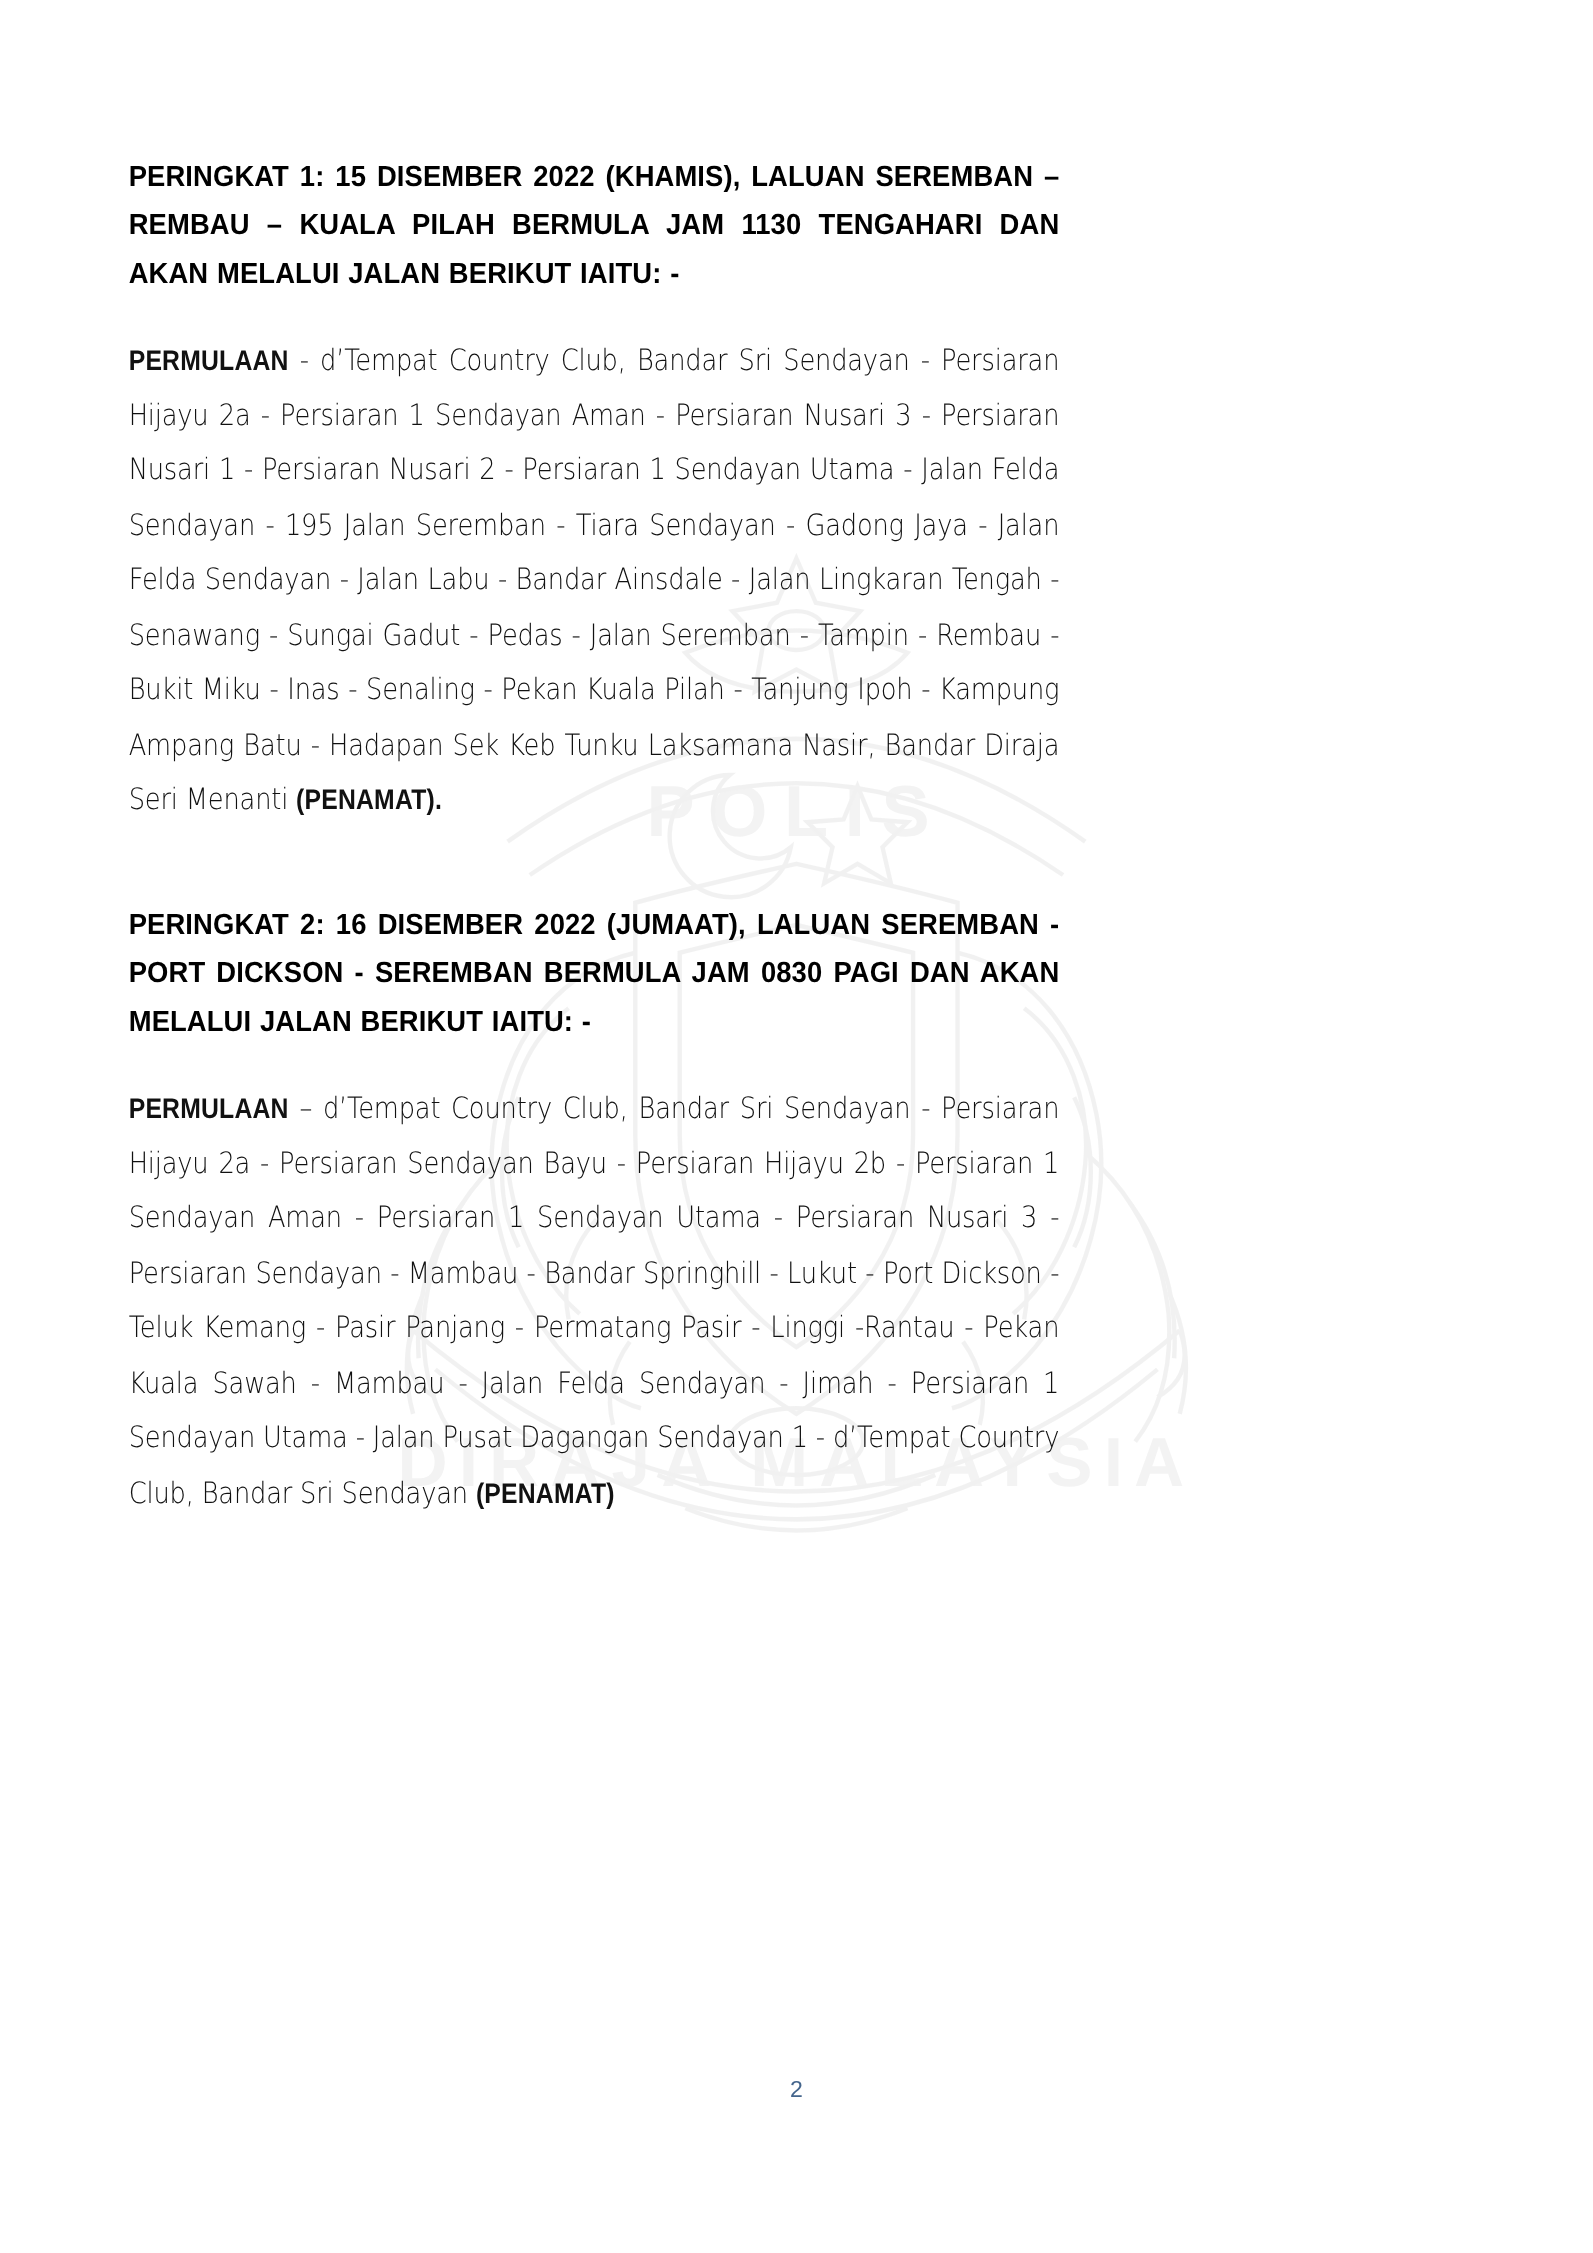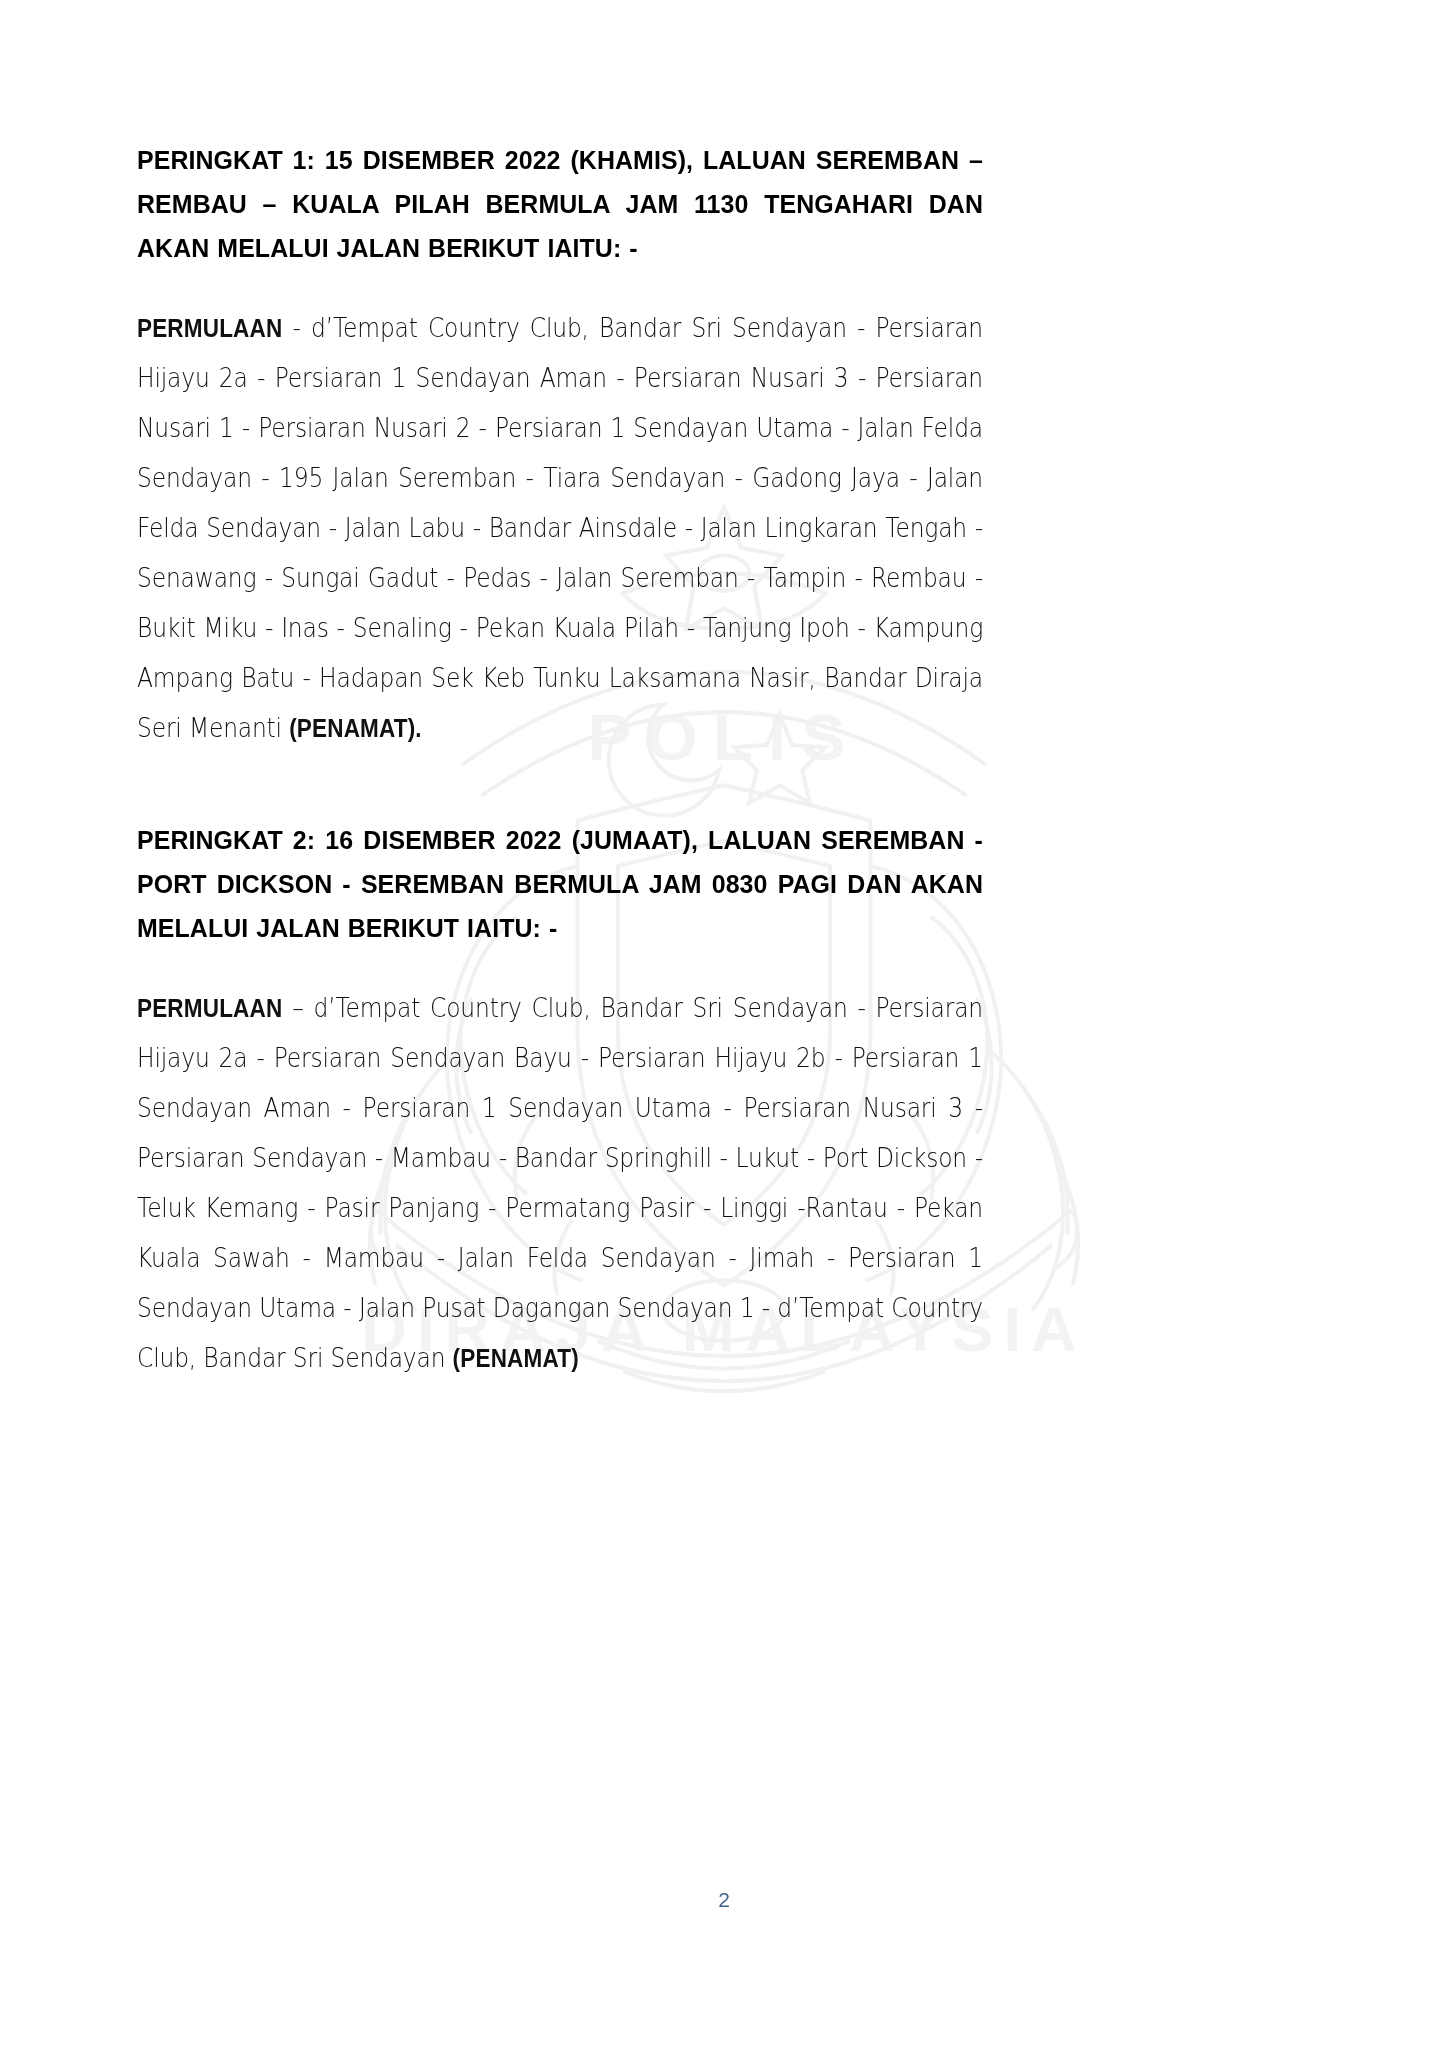--- a/index.html
+++ b/index.html
@@ -26,21 +26,21 @@
     height: 1090px;
     opacity: 0.085;
     pointer-events: none;
     z-index: 0;
   }
   #watermark svg { width: 100%; height: 100%; display: block; }
 
   
   #content {
     position: absolute;
-    left: 137px;
+    left: 117px;
     top: 138px;
     width: 846px;
     z-index: 2;
   }
 
   .heading {
     font-family: "Liberation Sans Narrow", "Liberation Sans", sans-serif;
     font-weight: bold;
     font-size: 26.5px;
     line-height: 44px;

